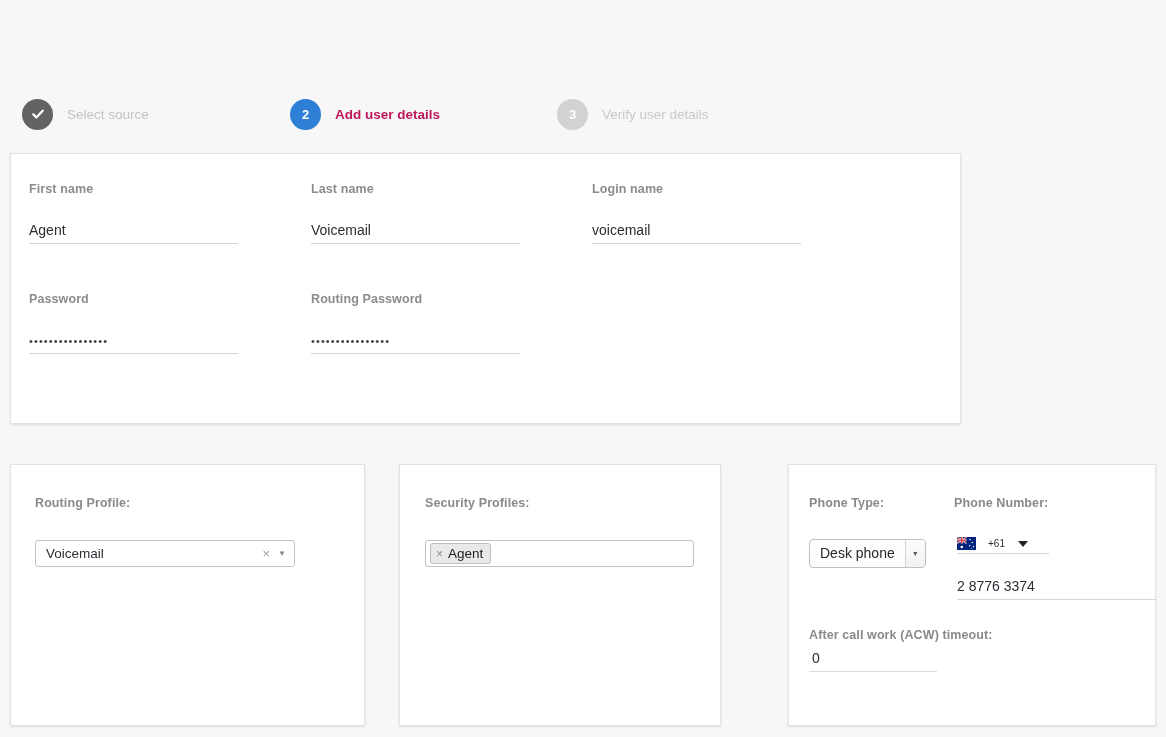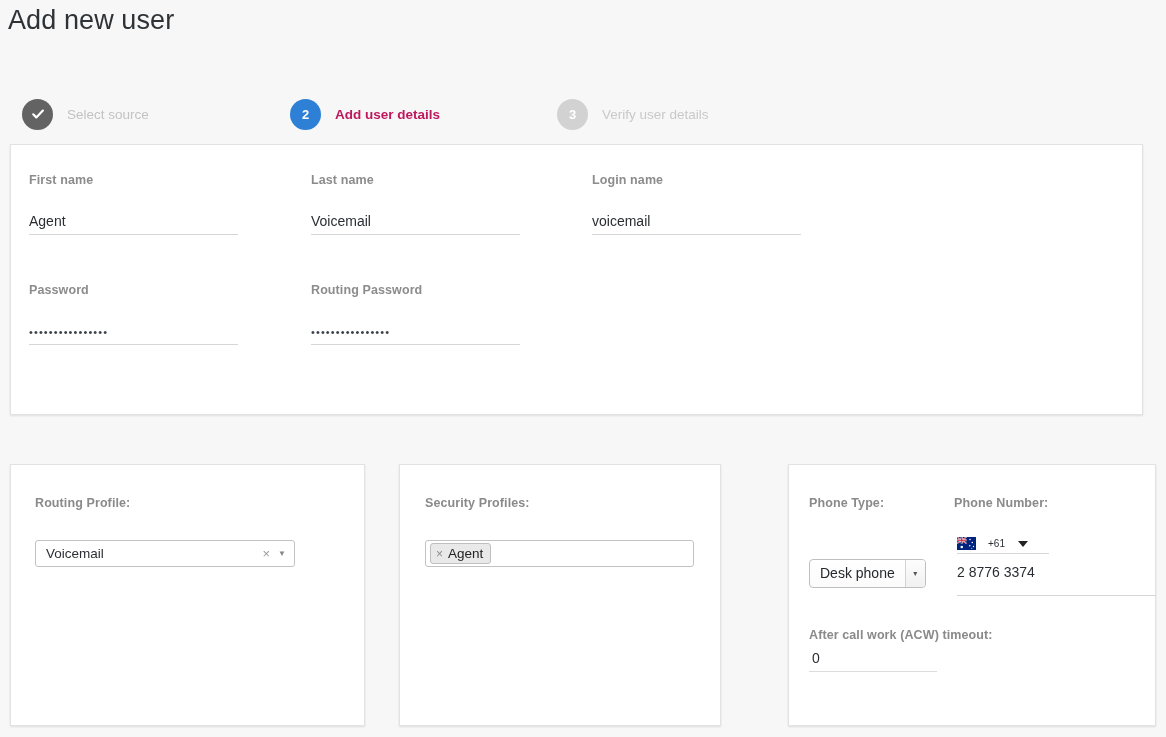--- a/index.html
+++ b/index.html
@@ -80,22 +80,22 @@
 
   
   .card {
     position: absolute;
     background: #ffffff;
     border: 1px solid #e2e2e2;
     box-shadow: 0 1px 2px rgba(0,0,0,0.10);
   }
   #details-card {
     left: 10px;
-    top: 144px;
-    width: 1133px;
+    top: 153px;
+    width: 951px;
     height: 271px;
   }
   #routing-card {
     left: 10px;
     top: 464px;
     width: 355px;
     height: 262px;
   }
   #security-card {
     left: 399px;
@@ -232,21 +232,20 @@
     display: flex;
     align-items: stretch;
     height: 29px;
     border: 1px solid #bfbfbf;
     border-radius: 4px;
     background: linear-gradient(#ffffff, #fbfbfb);
     font-size: 14px;
     color: #24282d;
     cursor: pointer;
     overflow: hidden;
-    margin-top: 20px;
   }
   .native-select .ns-text {
     padding: 0 10px;
     line-height: 27px;
     white-space: nowrap;
   }
   .native-select .ns-arrow {
     width: 20px;
     border-left: 1px solid #d3d3d3;
     background: linear-gradient(#fdfdfd, #f1f1f1);
@@ -279,28 +278,28 @@
   }
   .dial-caret {
     margin-left: 13px;
     width: 0; height: 0;
     border-left: 5px solid transparent;
     border-right: 5px solid transparent;
     border-top: 6px solid #222;
   }
   .phone-number-input {
     display: block;
-    margin-top: 10px;
+    margin-top: 24px;
     border: none;
     border-bottom: 1px solid #d6d6d6;
     background: transparent;
     font-family: "Liberation Sans", sans-serif;
     font-size: 14px;
     color: #2a2e33;
-    padding: 0 0 15px 0;
+    padding: 0 0 5px 0;
     outline: none;
     width: 199px;
   }
 
   
   .acw-wrap { position: absolute; }
   .acw-input {
     display: block;
     margin-top: 8px;
     border: none;
@@ -312,21 +311,20 @@
     padding: 0 0 5px 3px;
     outline: none;
     width: 128px;
   }
 </style>
 </head>
 <body>
 
 <div class="page">
 
-  <div class="page-title">Add new user</div>
 
   <div class="steps">
 
     <div class="step step-1">
       <div class="step-circle done">
         <svg class="check-icon" width="16" height="16" viewBox="0 0 16 16" aria-hidden="true">
           <path d="M3.2 8.3 L6.3 11.4 L12.9 4.6" fill="none" stroke="#ffffff" stroke-width="2.2" stroke-linecap="round" stroke-linejoin="round"></path>
         </svg>
       </div>
       <div class="step-label done">Select source</div>

